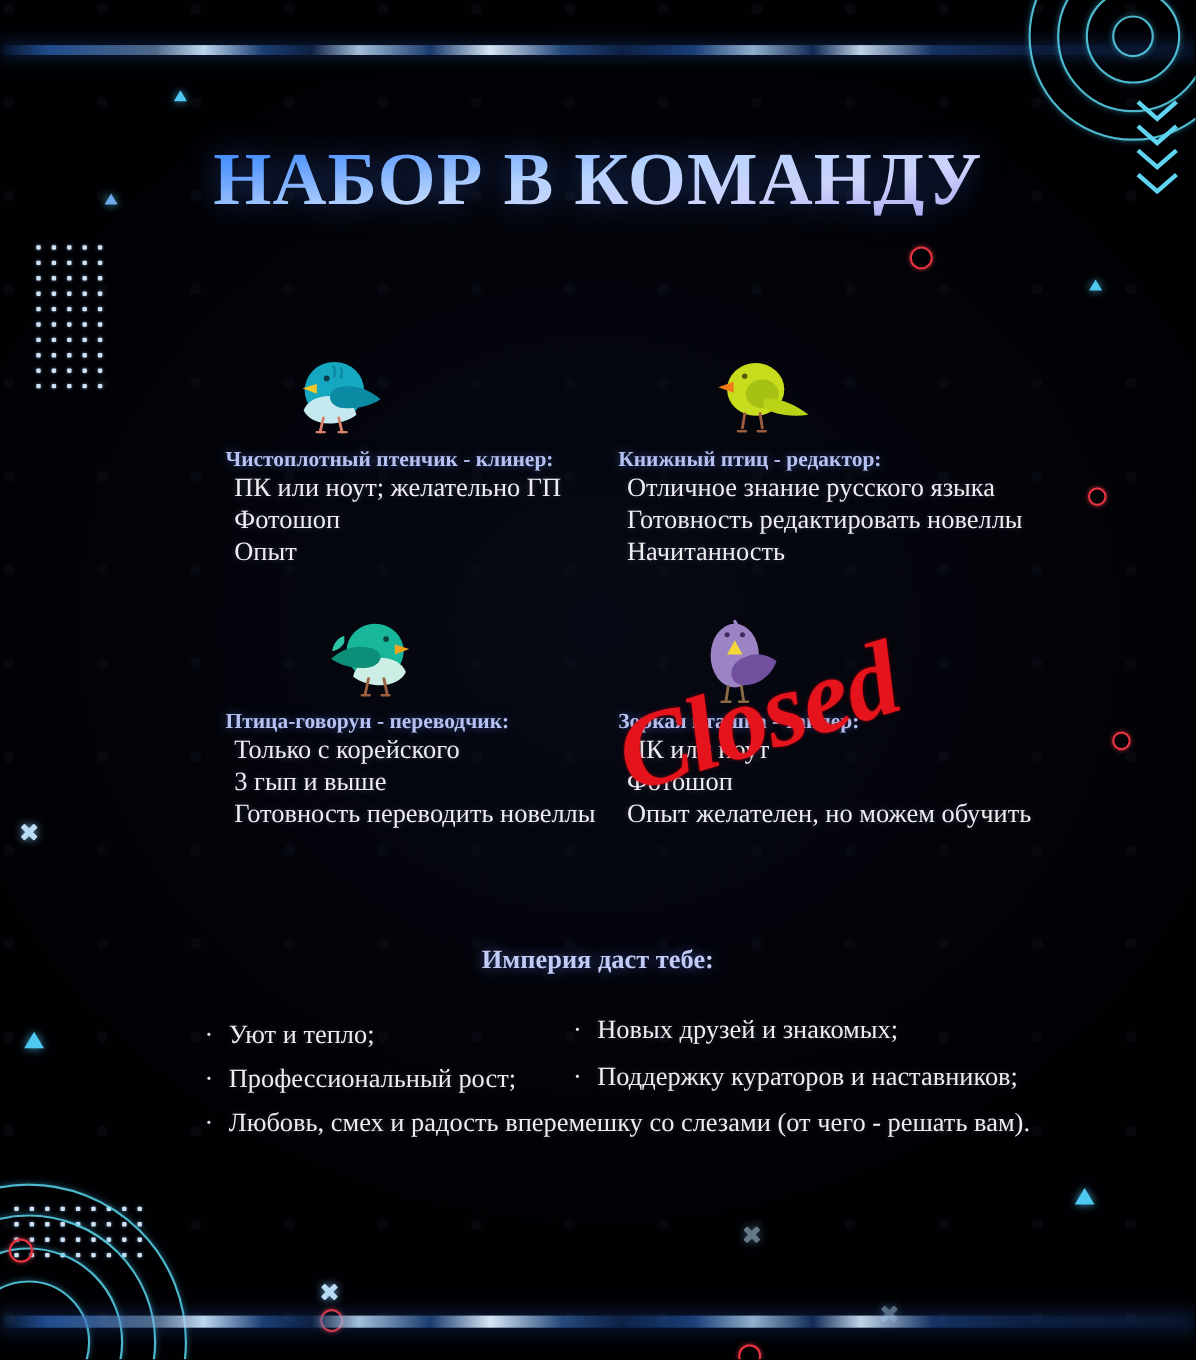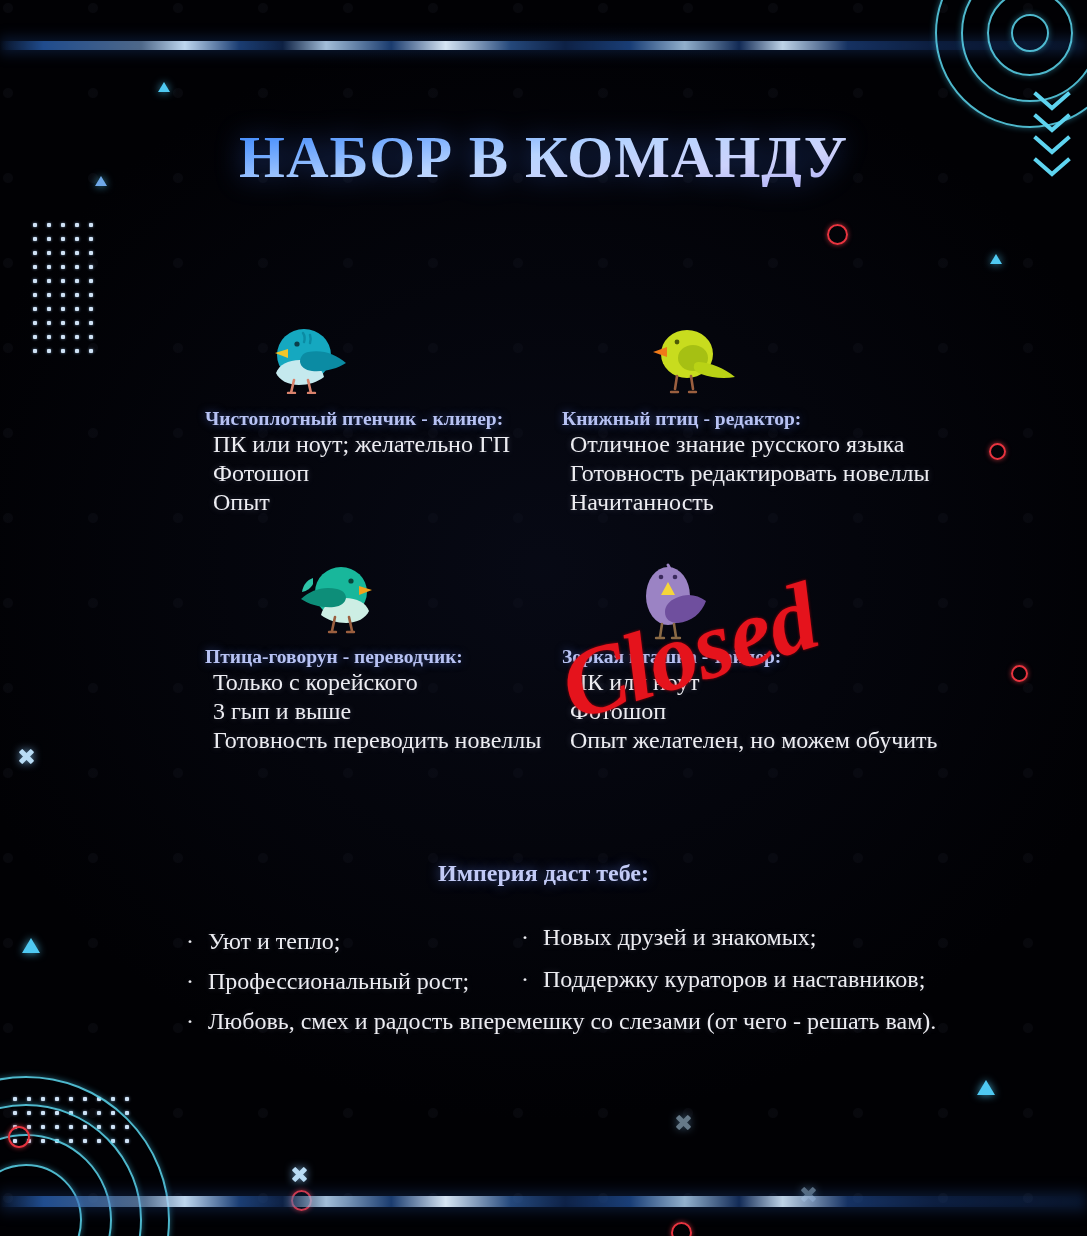--- a/index.html
+++ b/index.html
@@ -142,21 +142,21 @@
   .xmark::before { transform: rotate(45deg); }
   .xmark::after  { transform: rotate(-45deg); }
 
   
   #title {
     position: absolute;
     left: 0; top: 128px;
     width: 1087px;
     text-align: center;
     font-family: "Liberation Serif", serif;
-    font-size: 59px;
+    font-size: 68px;
     font-weight: bold;
     letter-spacing: 1px;
     line-height: 1;
     background-image: linear-gradient(172deg, #2f7dfb 0%, #4e93fd 22%, #b8d4fe 48%, #cdd2fb 66%, #a9a8f2 88%, #9a97ee 100%);
     -webkit-background-clip: text;
     background-clip: text;
     color: transparent;
     -webkit-text-fill-color: transparent;
     filter: drop-shadow(0 0 14px rgba(60,110,230,0.45));
     white-space: nowrap;

